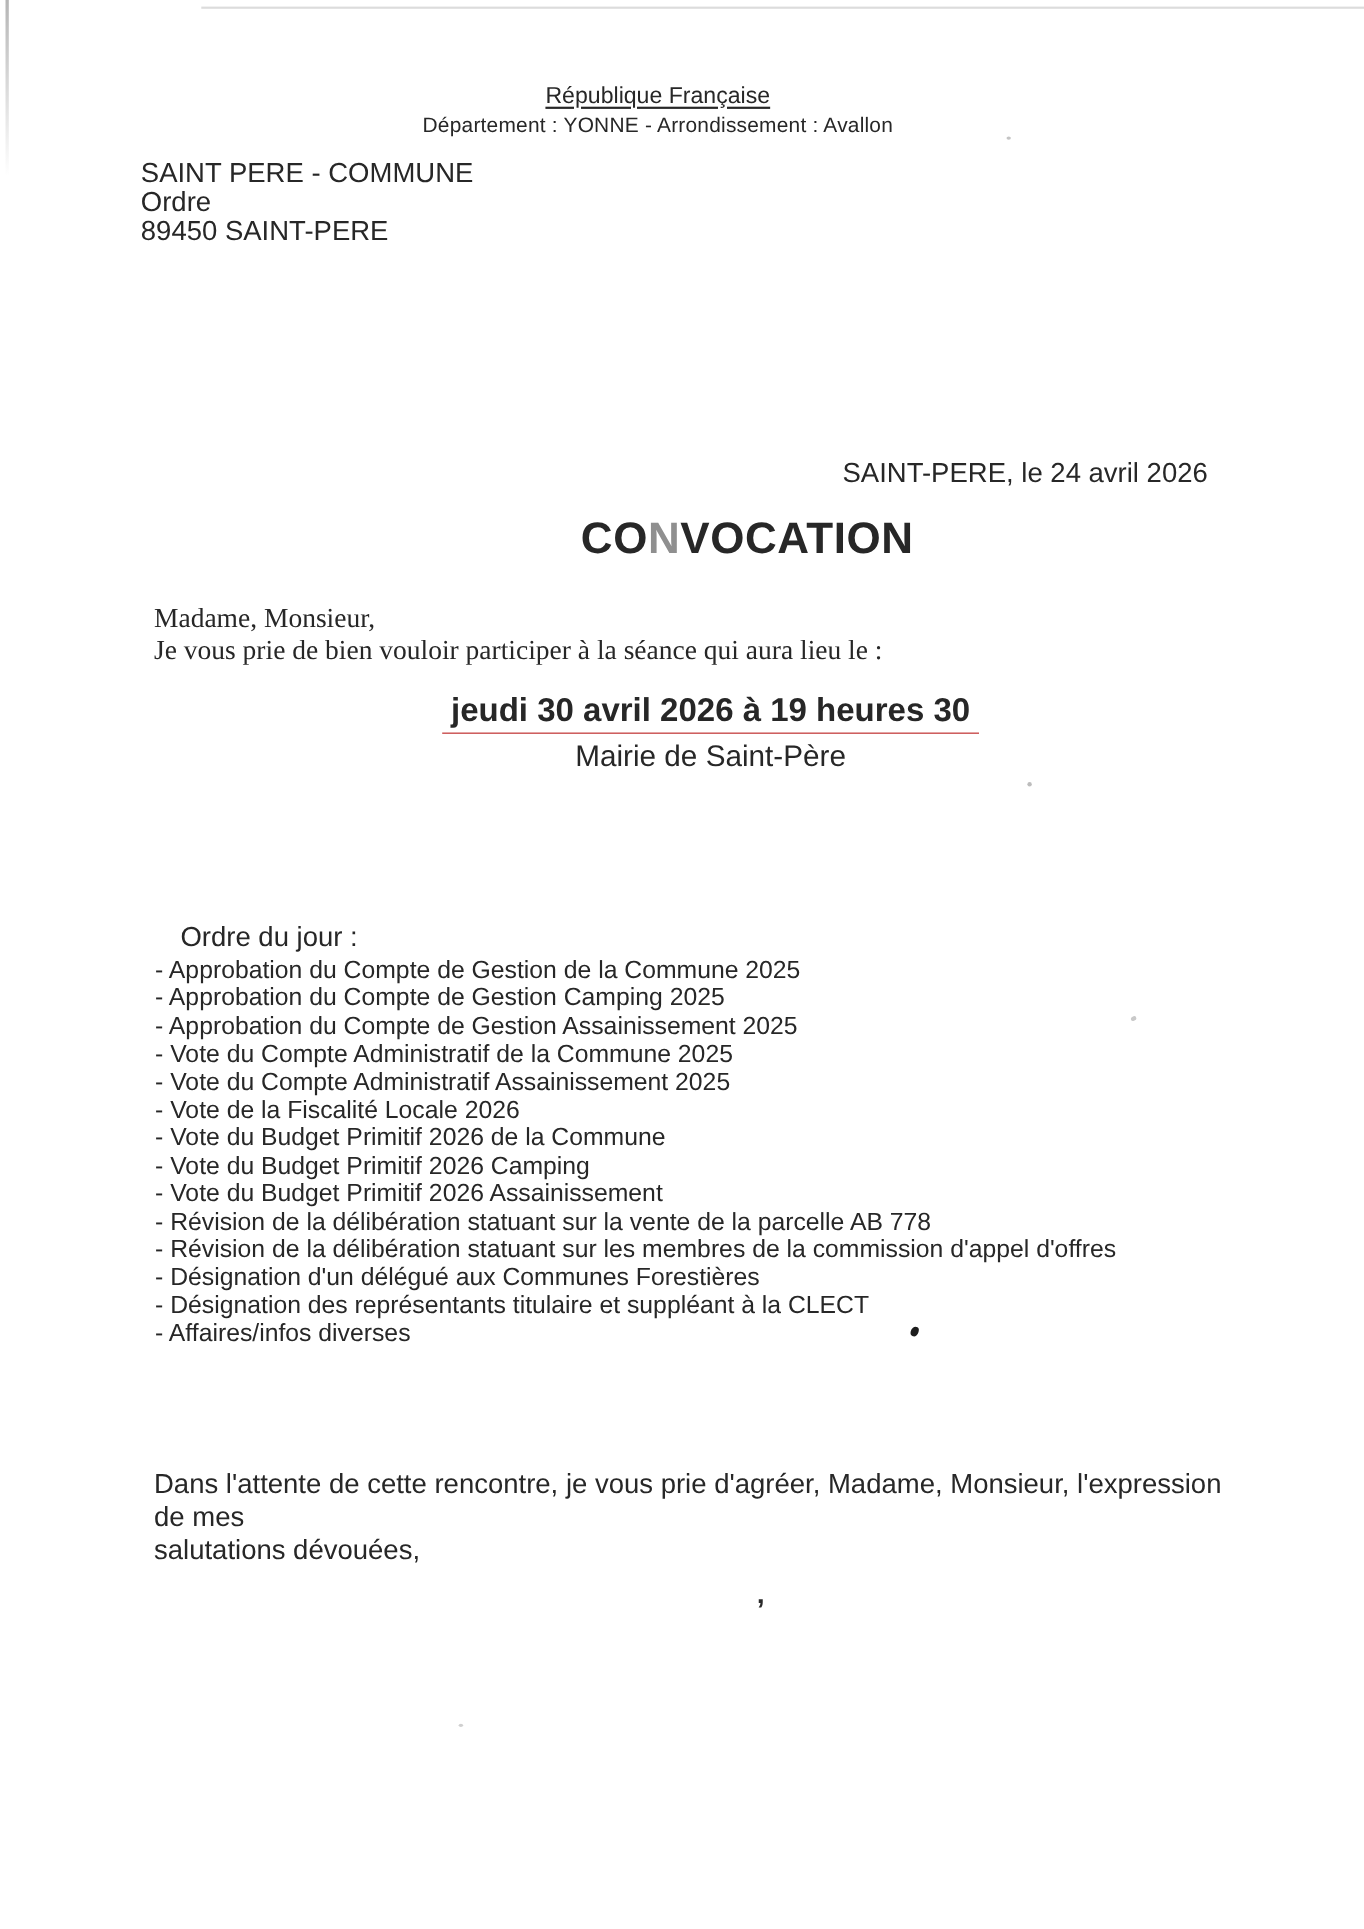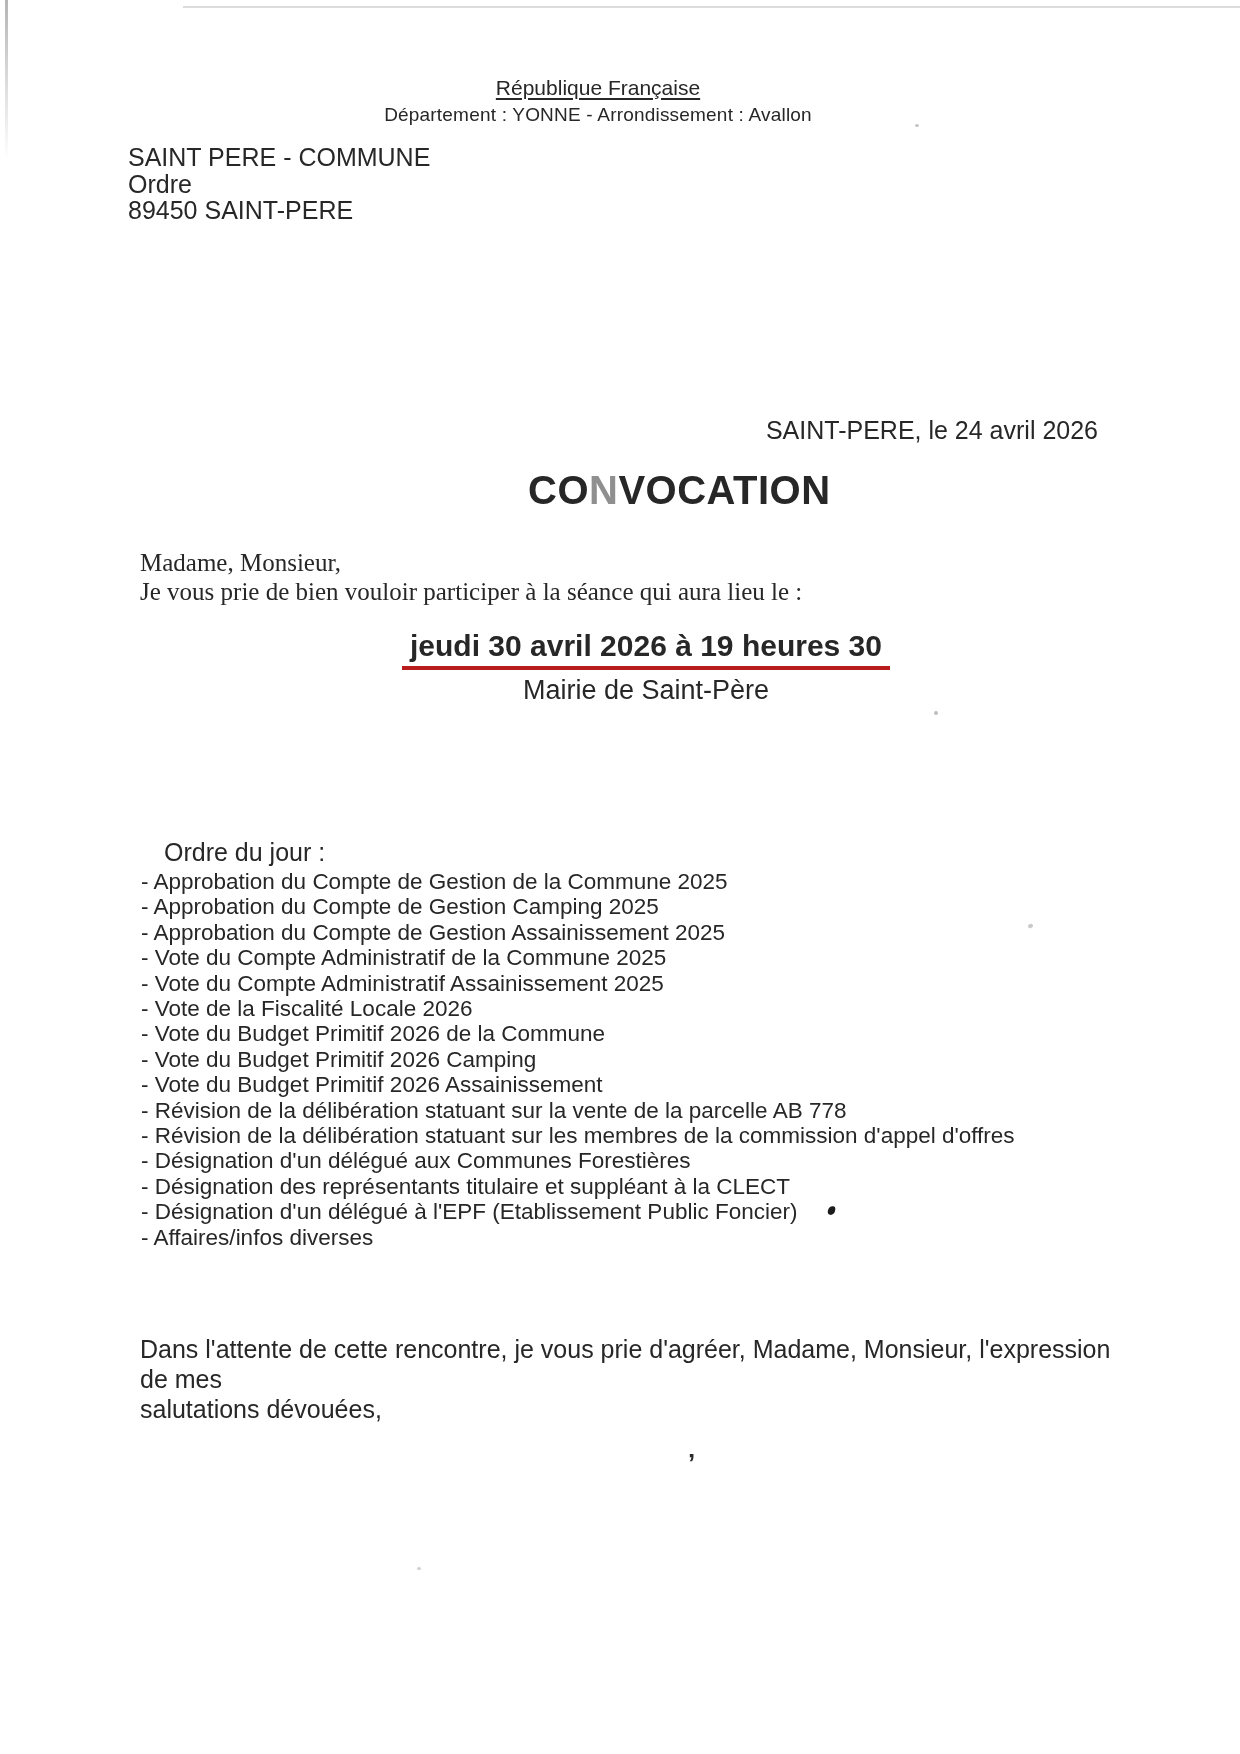--- a/index.html
+++ b/index.html
@@ -19,21 +19,21 @@
   .sender{position:absolute;left:128px;top:144px;font-size:25px;line-height:26.6px;}
   
   .dateline{position:absolute;top:416px;right:142px;font-size:25px;}
   
   .title{position:absolute;top:468px;left:528px;margin:0;font-size:40px;font-weight:bold;letter-spacing:.5px;}
   .title .faded{color:var(--faded_ink,#8f8f8f);}
   
   .salutation-block{position:absolute;left:140px;top:549px;font-size:25px;line-height:28.5px;font-family:Liberation Serif, serif;}
   
   .meeting{position:absolute;top:629px;left:26px;width:1240px;text-align:center;}
-  .meeting-date{display:inline-block;font-size:30px;font-weight:bold;border-bottom:4px solid #b91c1c;padding:0 8px 3px 8px;}
+  .meeting-date{display:inline-block;font-size:30px;font-weight:bold;border-bottom:1px solid #b91c1c;padding:0 8px 3px 8px;}
   .meeting-place{font-size:27px;margin-top:5px;}
   
   .agenda-heading{position:absolute;left:140px;top:838px;font-size:25px;}
   .agenda-heading .u{text-underline-offset:4px;text-decoration-thickness:1.5px;margin-left:24px;}
   .agenda-list{position:absolute;left:141px;top:869px;margin:0;padding:0;list-style:none;font-size:22.5px;line-height:25.4px;}
   
   .closing{position:absolute;left:140px;top:1334px;width:980px;font-size:25px;line-height:30px;}
   
   .left-strip{position:absolute;left:5px;top:0;width:3px;height:160px;
     background:linear-gradient(#b5b5b5,#dedede 55%,rgba(230,230,230,0));}
@@ -95,21 +95,20 @@
     <li>- Vote du Compte Administratif de la Commune 2025</li>
     <li>- Vote du Compte Administratif Assainissement 2025</li>
     <li>- Vote de la Fiscalité Locale 2026</li>
     <li>- Vote du Budget Primitif 2026 de la Commune</li>
     <li>- Vote du Budget Primitif 2026 Camping</li>
     <li>- Vote du Budget Primitif 2026 Assainissement</li>
     <li>- Révision de la délibération statuant sur la vente de la parcelle AB 778</li>
     <li>- Révision de la délibération statuant sur les membres de la commission d'appel d'offres</li>
     <li>- Désignation d'un délégué aux Communes Forestières</li>
     <li>- Désignation des représentants titulaire et suppléant à la CLECT</li>
-    <li>- Désignation d'un délégué à l'EPF (Etablissement Public Foncier)</li>
     <li>- Affaires/infos diverses</li>
   </ul>
 
   <div class="closing">
     <div>Dans l'attente de cette rencontre, je vous prie d'agréer, Madame, Monsieur, l'expression de mes</div>
     <div>salutations dévouées,</div>
   </div>
 
 </div>
 

